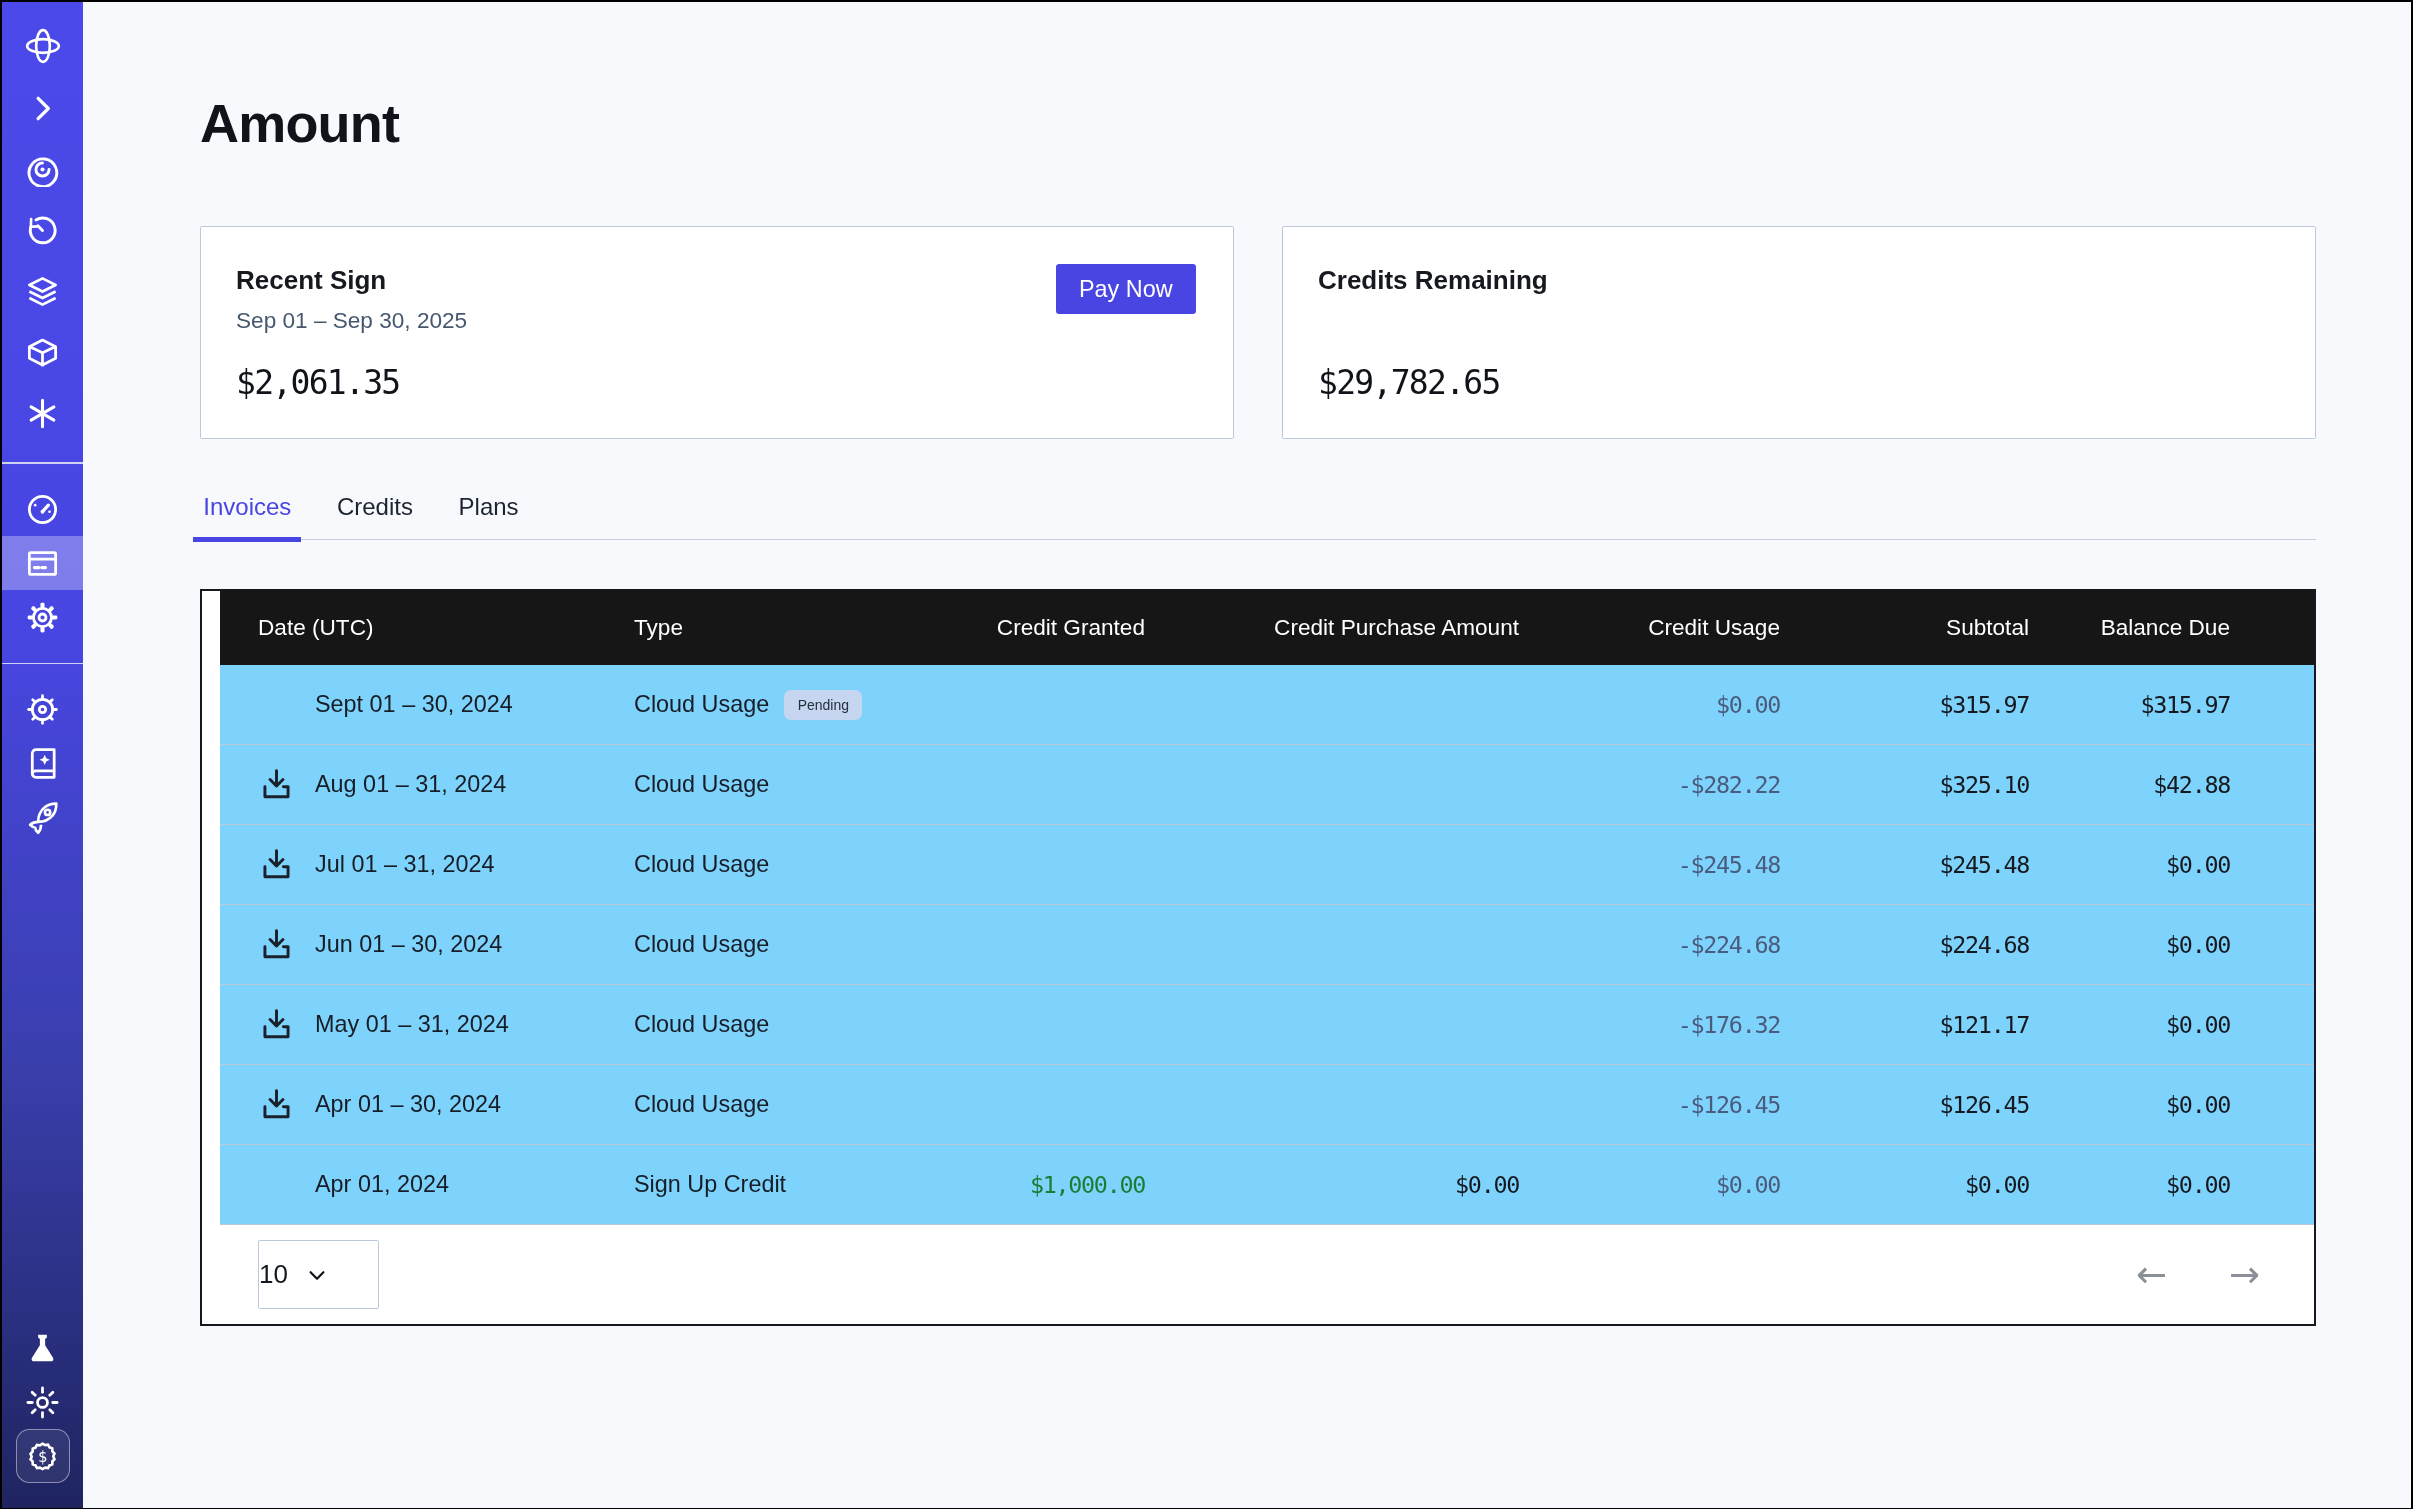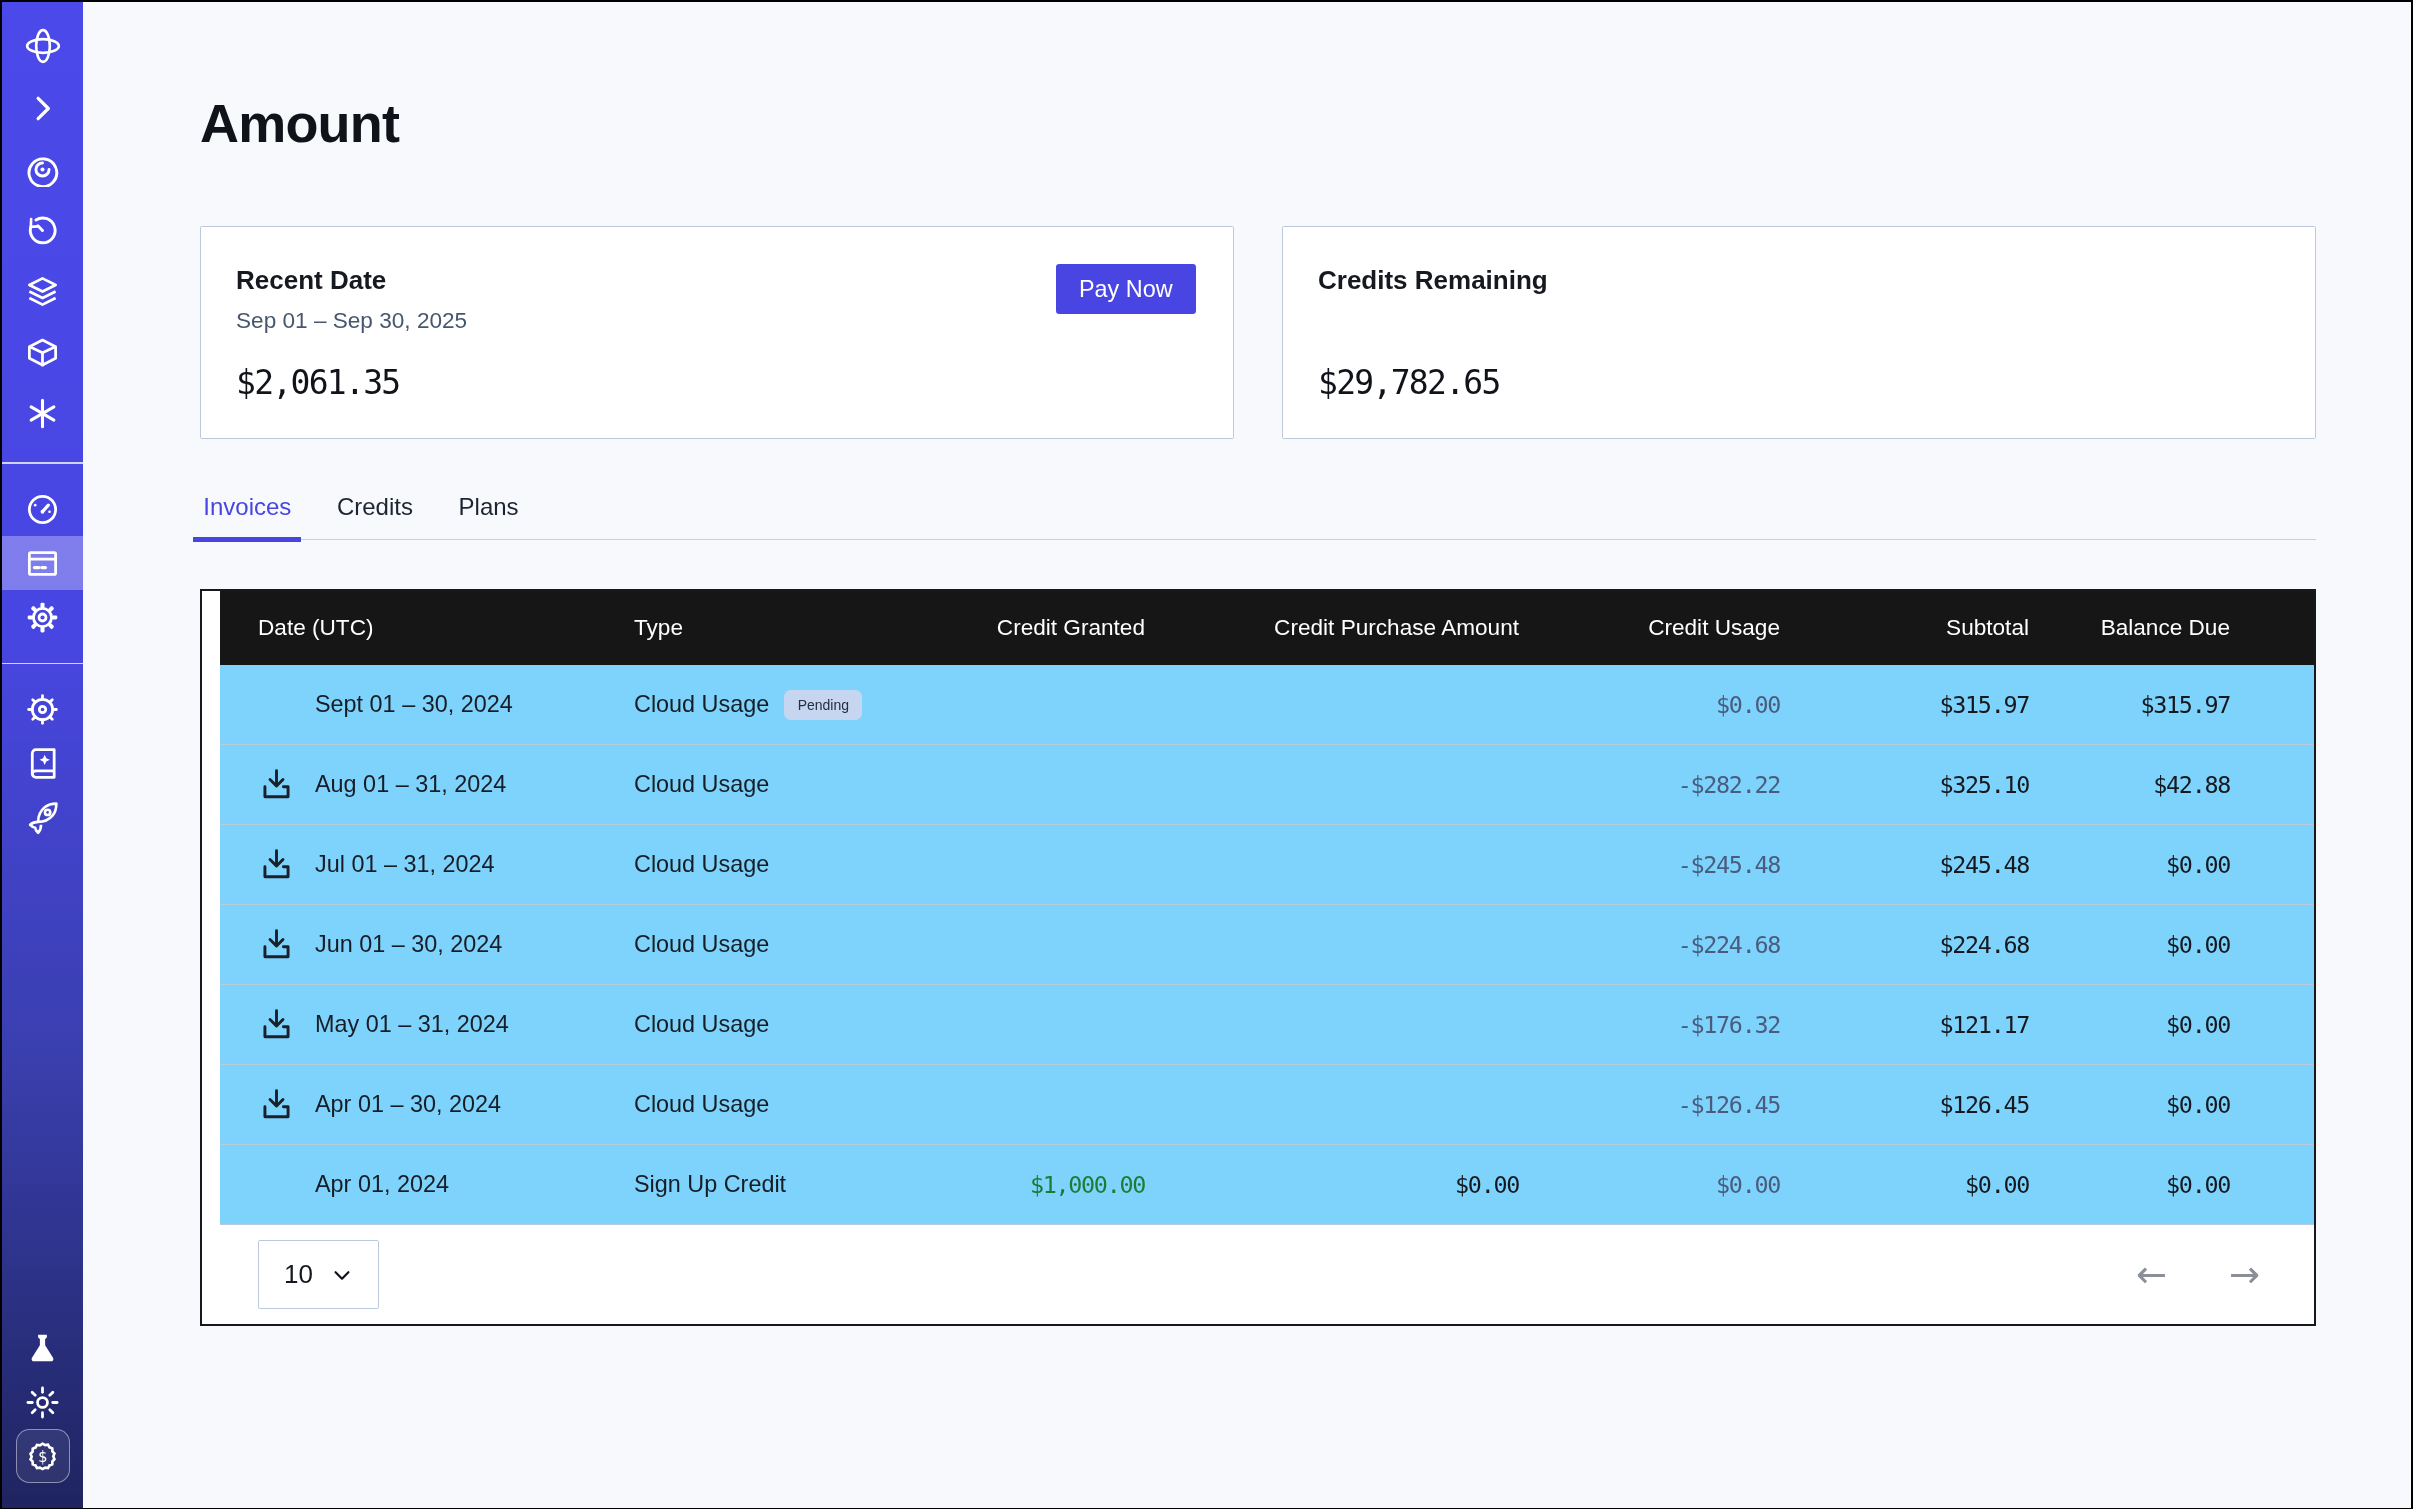--- a/index.html
+++ b/index.html
@@ -100,21 +100,21 @@
   }
   .money.usage{ color:#4A5C7D; }
   .money.green{ color:#1E7B34; }
   .tcell.last{ padding-right:84px; }
   .tfoot{
     height:99px; display:flex; align-items:center; justify-content:space-between;
     padding:0 54px 0 38px; background:#fff;
   }
   .page-size{
     width:121px; height:69px; border:1.7px solid #B9C8DB; border-radius:1.7px; background:#fff;
-    display:flex; align-items:center; justify-content:center; gap:18px;
+    display:flex; align-items:center; gap:18px;
     font-size:26px; color:#14181F; cursor:pointer;
   }
   .page-size svg{ width:22px; height:22px; }
   .pager{ display:flex; gap:62px; }
   .pager-arrow{ font-size:37px; color:#8A8F98; cursor:pointer; line-height:1; font-family:"DejaVu Sans",sans-serif; }
 </style>
 </head>
 <body>
 
 <div class="screen">
@@ -263,21 +263,21 @@
   </aside>
 
   <div class="main">
 
 
     <div class="content">
       <h1 class="page-title">Amount</h1>
 
       <div class="cards">
         <div class="card">
-          <div class="card-title">Recent Date</div>
+          <div class="card-title">Recent Sign</div>
           <div class="card-subtitle">Sep 01 – Sep 30, 2025</div>
           <div class="card-amount">$2,061.35</div>
           <button class="pay-now">Pay Now</button>
         </div>
         <div class="card">
           <div class="card-title">Credits Remaining</div>
           <div class="card-subtitle"></div>
           <div class="card-amount">$29,782.65</div>
         </div>
       </div>

